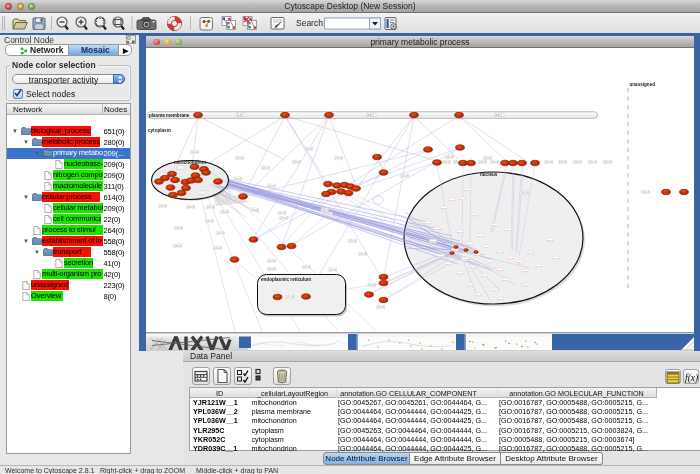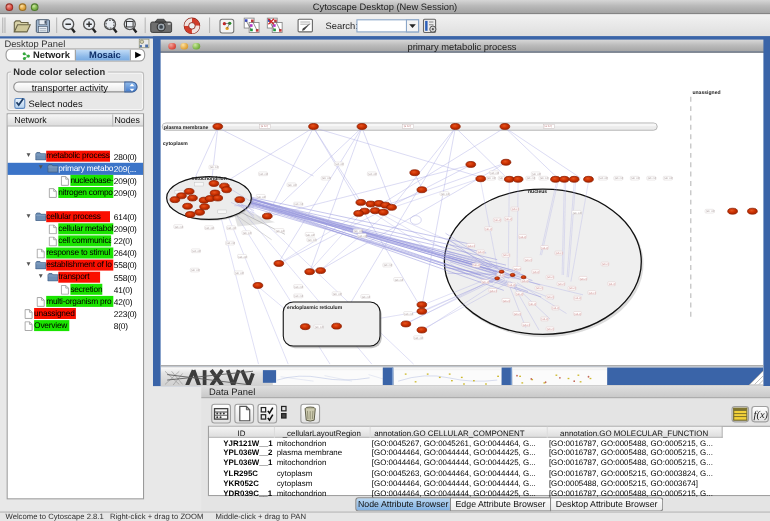--- a/index.html
+++ b/index.html
@@ -80,21 +80,21 @@
   background:linear-gradient(#ffffff,#e2e2e2); border:1px solid #9f9f9f; border-radius:3px; }
 #dtable { position:absolute; left:6px; top:36px; width:553px; height:64px; background:#fff;
   border:1px solid #a0a0a0; }
 #dt-head { position:absolute; left:0; top:0; width:467px; height:9.5px;
   background:linear-gradient(#f4f4f4,#dedede); border-bottom:1px solid #b0b0b0;
   border-right:1px solid #b0b0b0; font-size:7.2px; color:#111; }
 #dt-head span { position:absolute; top:1px; text-align:center; }
 .dtr { position:absolute; left:0; width:543px; height:9.17px; font-size:7.2px; color:#000;
   white-space:nowrap; }
 .dtr span { position:absolute; top:0.5px; overflow:hidden; }
-.cA { left:13px; width:54px; font-weight:bold; }
+.cA { left:3px; width:54px; font-weight:bold; }
 .dv-col { height:9.5px !important; }
 .cB { left:61.5px; width:82px; }
 .cC { left:148px; width:157px; }
 .cD { left:309px; width:155px; }
 .dv-col { position:absolute; top:0; width:1px; height:64px; background:#dcdcdc; }
 #vsb { position:absolute; left:541px; top:8px; width:10.5px; height:55px; background:#f4f4f4;
   border-left:1px solid #c4c4c4; }
 #vsb-thumb { position:absolute; left:1.2px; top:1px; width:8px; height:33px;
   background:linear-gradient(90deg,#9fc2ea,#5b92d6 60%,#88b5e6); border:1px solid #4a7cba; border-radius:4px; }
 
@@ -815,21 +815,21 @@
 <ellipse cx="383.5" cy="283.0" rx="4.4" ry="2.7" fill="url(#ng)" stroke="#8c1e00" stroke-width="0.7"></ellipse>
 <ellipse cx="383.5" cy="300.0" rx="4.4" ry="2.7" fill="url(#ng)" stroke="#8c1e00" stroke-width="0.7"></ellipse>
 <ellipse cx="456.0" cy="247.0" rx="2.3" ry="1.5" fill="url(#ng)" stroke="#8c1e00" stroke-width="0.5"></ellipse>
 <ellipse cx="466.0" cy="250.0" rx="2.3" ry="1.5" fill="url(#ng)" stroke="#8c1e00" stroke-width="0.5"></ellipse>
 <ellipse cx="476.0" cy="252.0" rx="2.3" ry="1.5" fill="url(#ng)" stroke="#8c1e00" stroke-width="0.5"></ellipse>
 <ellipse cx="452.0" cy="253.0" rx="2.3" ry="1.5" fill="url(#ng)" stroke="#8c1e00" stroke-width="0.5"></ellipse>
 </svg>
     </div>
 </div>
 <div id="leftpanel">
-  <div id="cp-head">Desktop Panel</div>
+  <div id="cp-head">Control Node</div>
   <svg class="abs" style="left:126px;top:0px" width="10" height="9" viewBox="0 0 10 9">
     <rect x="0.5" y="0.5" width="9" height="8" fill="none" stroke="#8a8a66" stroke-width="0.8"></rect>
     <circle cx="3" cy="3" r="1.6" fill="#d8d4b0" stroke="#77755a" stroke-width="0.6"></circle>
     <rect x="6" y="5.5" width="2.6" height="2.6" fill="#4a6ea8"></rect>
     <rect x="1" y="6" width="2" height="2" fill="#4a6ea8"></rect>
   </svg>
   <div id="tabs">
     <svg class="abs" style="left:14px;top:2px" width="8" height="8" viewBox="0 0 8 8">
       <circle cx="2" cy="1.8" r="1.4" fill="#35a83c"></circle>
         <circle cx="5.8" cy="4" r="1.4" fill="#35a83c"></circle>
@@ -857,20 +857,29 @@
       <path d="M2 5 L4 7.5 L8.2 1.5" stroke="#1d3d66" stroke-width="1.6" fill="none"></path>
     </svg>
   </div>
   <div id="cb-label">Select nodes</div>
   <div id="tree">
     <div id="tree-head">
         <span class="c1">Network</span>
         <span class="c2">Nodes</span>
         <div class="dv"></div>
       </div>
+<div class="tr" style="top:21.8px">
+        <span class="ar" style="left:5px">▼</span>
+        <span class="ic" style="left:14px"><svg width="10" height="8" viewBox="0 0 10 8">
+            <path d="M0.5 7.5 V1.8 L1.5 0.6 H4.2 L5.1 1.8 H9.5 V7.5 Z" fill="#6e8fb5" stroke="#3c5a82" stroke-width="0.7"></path>
+            <path d="M0.5 2.8 H9.5" stroke="#8fabc9" stroke-width="0.6"></path>
+          </svg></span>
+        <span class="hl r" style="left:24px;width:60px">biological_process</span>
+        <span class="ct">651(0)</span>
+      </div>
 <div class="tr" style="top:32.8px">
         <span class="ar" style="left:16px">▼</span>
         <span class="ic" style="left:25px"><svg width="10" height="8" viewBox="0 0 10 8">
             <path d="M0.5 7.5 V1.8 L1.5 0.6 H4.2 L5.1 1.8 H9.5 V7.5 Z" fill="#6e8fb5" stroke="#3c5a82" stroke-width="0.7"></path>
             <path d="M0.5 2.8 H9.5" stroke="#8fabc9" stroke-width="0.6"></path>
           </svg></span>
         <span class="hl r" style="left:35px;width:58px">metabolic process</span>
         <span class="ct">280(0)</span>
       </div>
 <div class="tr sel" style="top:43.8px">
@@ -891,20 +900,28 @@
         <span class="ct">209(0)</span>
       </div>
 <div class="tr" style="top:65.8px">
         <span class="ic" style="left:37px"><svg width="8" height="9" viewBox="0 0 8 9">
             <path d="M0.8 0.5 H4.8 L7.2 2.9 V8.5 H0.8 Z" fill="#fff" stroke="#9a9a9a" stroke-width="0.8"></path>
             <path d="M4.8 0.5 V2.9 H7.2" fill="none" stroke="#9a9a9a" stroke-width="0.7"></path>
           </svg></span>
         <span class="hl g" style="left:46px;width:50px">nitrogen compo</span>
         <span class="ct">209(0)</span>
       </div>
+<div class="tr" style="top:76.8px">
+        <span class="ic" style="left:37px"><svg width="8" height="9" viewBox="0 0 8 9">
+            <path d="M0.8 0.5 H4.8 L7.2 2.9 V8.5 H0.8 Z" fill="#fff" stroke="#9a9a9a" stroke-width="0.8"></path>
+            <path d="M4.8 0.5 V2.9 H7.2" fill="none" stroke="#9a9a9a" stroke-width="0.7"></path>
+          </svg></span>
+        <span class="hl g" style="left:46px;width:50px">macromolecule</span>
+        <span class="ct">311(0)</span>
+      </div>
 <div class="tr" style="top:87.8px">
         <span class="ar" style="left:16px">▼</span>
         <span class="ic" style="left:25px"><svg width="10" height="8" viewBox="0 0 10 8">
             <path d="M0.5 7.5 V1.8 L1.5 0.6 H4.2 L5.1 1.8 H9.5 V7.5 Z" fill="#6e8fb5" stroke="#3c5a82" stroke-width="0.7"></path>
             <path d="M0.5 2.8 H9.5" stroke="#8fabc9" stroke-width="0.6"></path>
           </svg></span>
         <span class="hl r" style="left:35px;width:58px">cellular process</span>
         <span class="ct">614(0)</span>
       </div>
 <div class="tr" style="top:98.8px">
@@ -921,21 +938,21 @@
             <path d="M4.8 0.5 V2.9 H7.2" fill="none" stroke="#9a9a9a" stroke-width="0.7"></path>
           </svg></span>
         <span class="hl g" style="left:46px;width:48px">cell communicat</span>
         <span class="ct">22(0)</span>
       </div>
 <div class="tr" style="top:120.8px">
         <span class="ic" style="left:26px"><svg width="8" height="9" viewBox="0 0 8 9">
             <path d="M0.8 0.5 H4.8 L7.2 2.9 V8.5 H0.8 Z" fill="#fff" stroke="#9a9a9a" stroke-width="0.8"></path>
             <path d="M4.8 0.5 V2.9 H7.2" fill="none" stroke="#9a9a9a" stroke-width="0.7"></path>
           </svg></span>
-        <span class="hl g" style="left:35px;width:61px">response to stimul</span>
+        <span class="hl g" style="left:35px;width:61px">process to stimul</span>
         <span class="ct">264(0)</span>
       </div>
 <div class="tr" style="top:131.8px">
         <span class="ar" style="left:16px">▼</span>
         <span class="ic" style="left:25px"><svg width="10" height="8" viewBox="0 0 10 8">
             <path d="M0.5 7.5 V1.8 L1.5 0.6 H4.2 L5.1 1.8 H9.5 V7.5 Z" fill="#6e8fb5" stroke="#3c5a82" stroke-width="0.7"></path>
             <path d="M0.5 2.8 H9.5" stroke="#8fabc9" stroke-width="0.6"></path>
           </svg></span>
         <span class="hl r" style="left:35px;width:61px">establishment of lo</span>
         <span class="ct">558(0)</span>

